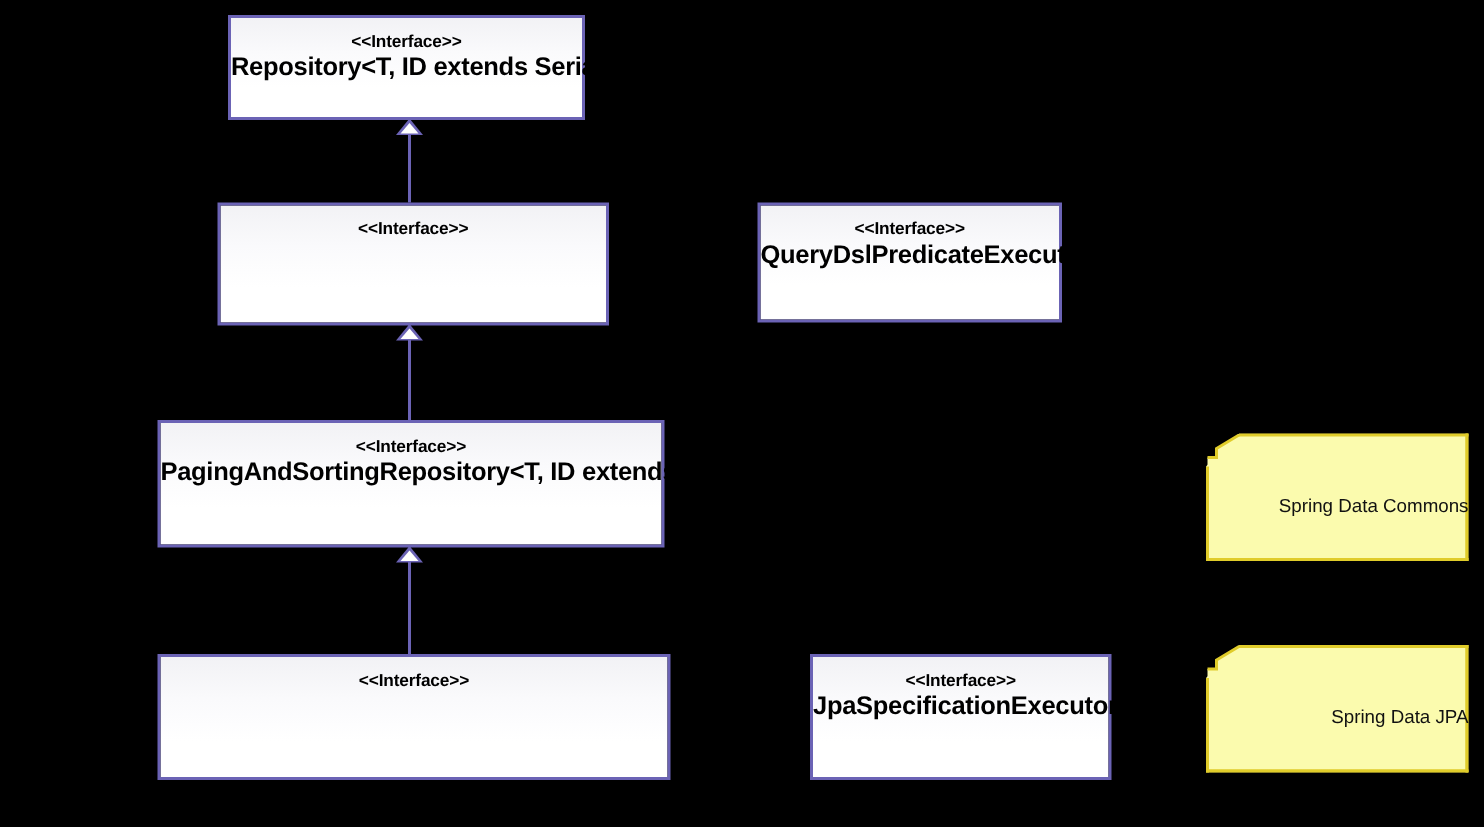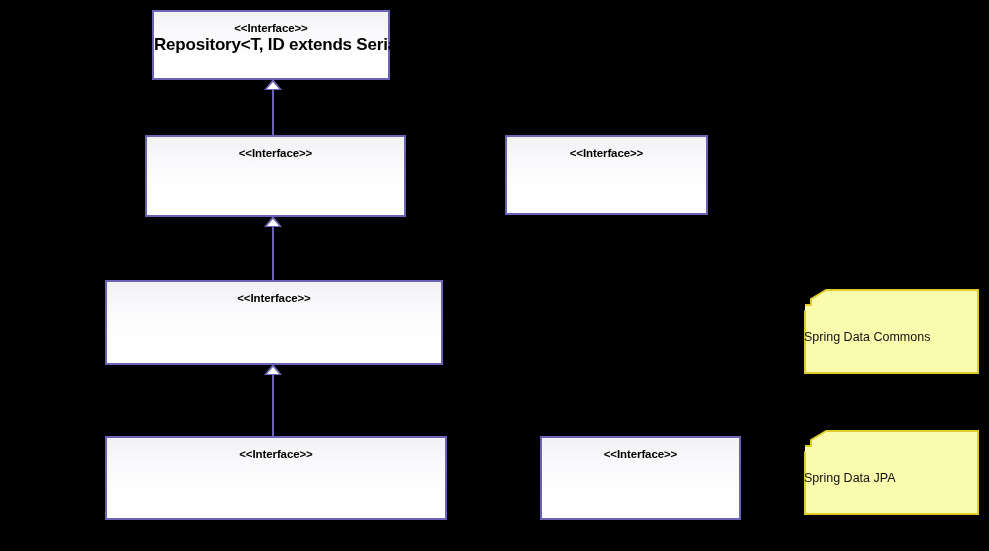--- a/index.html
+++ b/index.html
@@ -92,21 +92,21 @@
     left: 0;
     top: 0;
     width: 23px;
     height: 23px;
   }
   .note-label {
     position: absolute;
     left: 0;
     right: 0;
     top: 40px;
-    text-align: left;
+    text-align: right;
     font-size: 12.5px;
     color: #111111;
     line-height: 16px;
   }
 </style>
 </head>
 <body>
 
 <div id="canvas">
 
@@ -119,42 +119,45 @@
   <div class="gen-arrow" style="left:264px; top:79px;">
     <div class="gen-arrow-inner" style="left:-6px; top:3px;"></div>
   </div>
 
   <div class="uml-box" style="left:145px; top:135px; width:261px; height:82px;">
     <div class="uml-stereotype">&lt;&lt;Interface&gt;&gt;</div>
   </div>
 
   <div class="uml-box" style="left:505px; top:135px; width:203px; height:80px;">
     <div class="uml-stereotype">&lt;&lt;Interface&gt;&gt;</div>
+    <div class="uml-name">QueryDslPredicateExecutor&lt;T&gt;</div>
   </div>
 
   <div class="gen-line" style="left:272px; top:217px; height:63px;"></div>
   <div class="gen-arrow" style="left:264px; top:216px;">
     <div class="gen-arrow-inner" style="left:-6px; top:3px;"></div>
   </div>
 
   <div class="uml-box" style="left:105px; top:280px; width:338px; height:85px;">
     <div class="uml-stereotype">&lt;&lt;Interface&gt;&gt;</div>
+    <div class="uml-name">PagingAndSortingRepository&lt;T, ID extends Serializable&gt;</div>
   </div>
 
   <div class="gen-line" style="left:272px; top:365px; height:71px;"></div>
   <div class="gen-arrow" style="left:264px; top:364px;">
     <div class="gen-arrow-inner" style="left:-6px; top:3px;"></div>
   </div>
 
   <div class="uml-box" style="left:105px; top:436px; width:342px; height:84px;">
     <div class="uml-stereotype">&lt;&lt;Interface&gt;&gt;</div>
   </div>
 
   <div class="uml-box" style="left:540px; top:436px; width:201px; height:84px;">
     <div class="uml-stereotype">&lt;&lt;Interface&gt;&gt;</div>
+    <div class="uml-name">JpaSpecificationExecutor&lt;T&gt;</div>
   </div>
 
   <div class="note" style="left:804px; top:289px; width:175px; height:85px;">
     <div class="note-body"></div>
     <div class="note-outline"></div>
     <svg class="note-fold" viewBox="0 0 23 23">
       <path d="M 1 22 L 1 16 L 7 16 L 7 10 L 22 1 Z" fill="#fbfbae" stroke="none"></path>
       <path d="M 22 1 L 7 10 L 7 16 L 1 16" fill="none" stroke="#e0cc2a" stroke-width="2"></path>
     </svg>
     <div class="note-label">Spring Data Commons</div>

